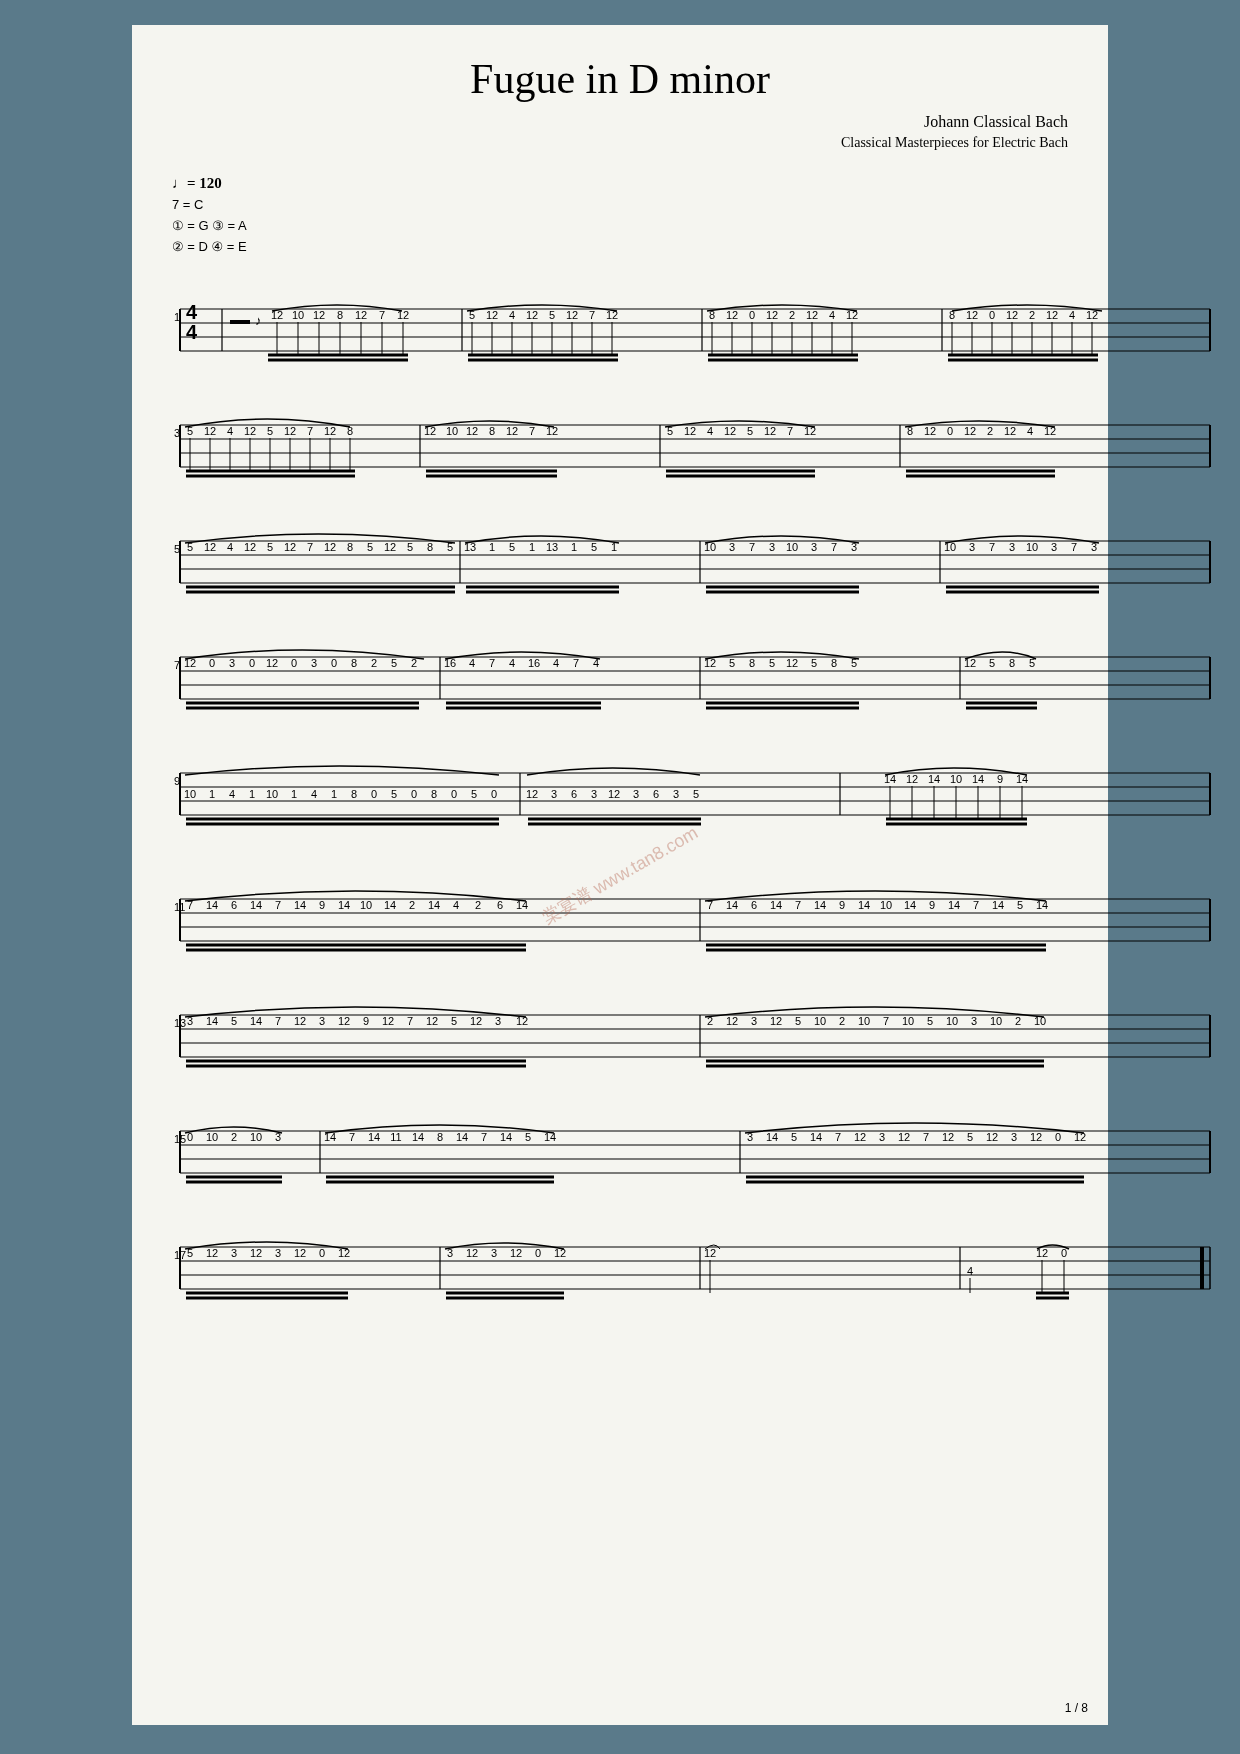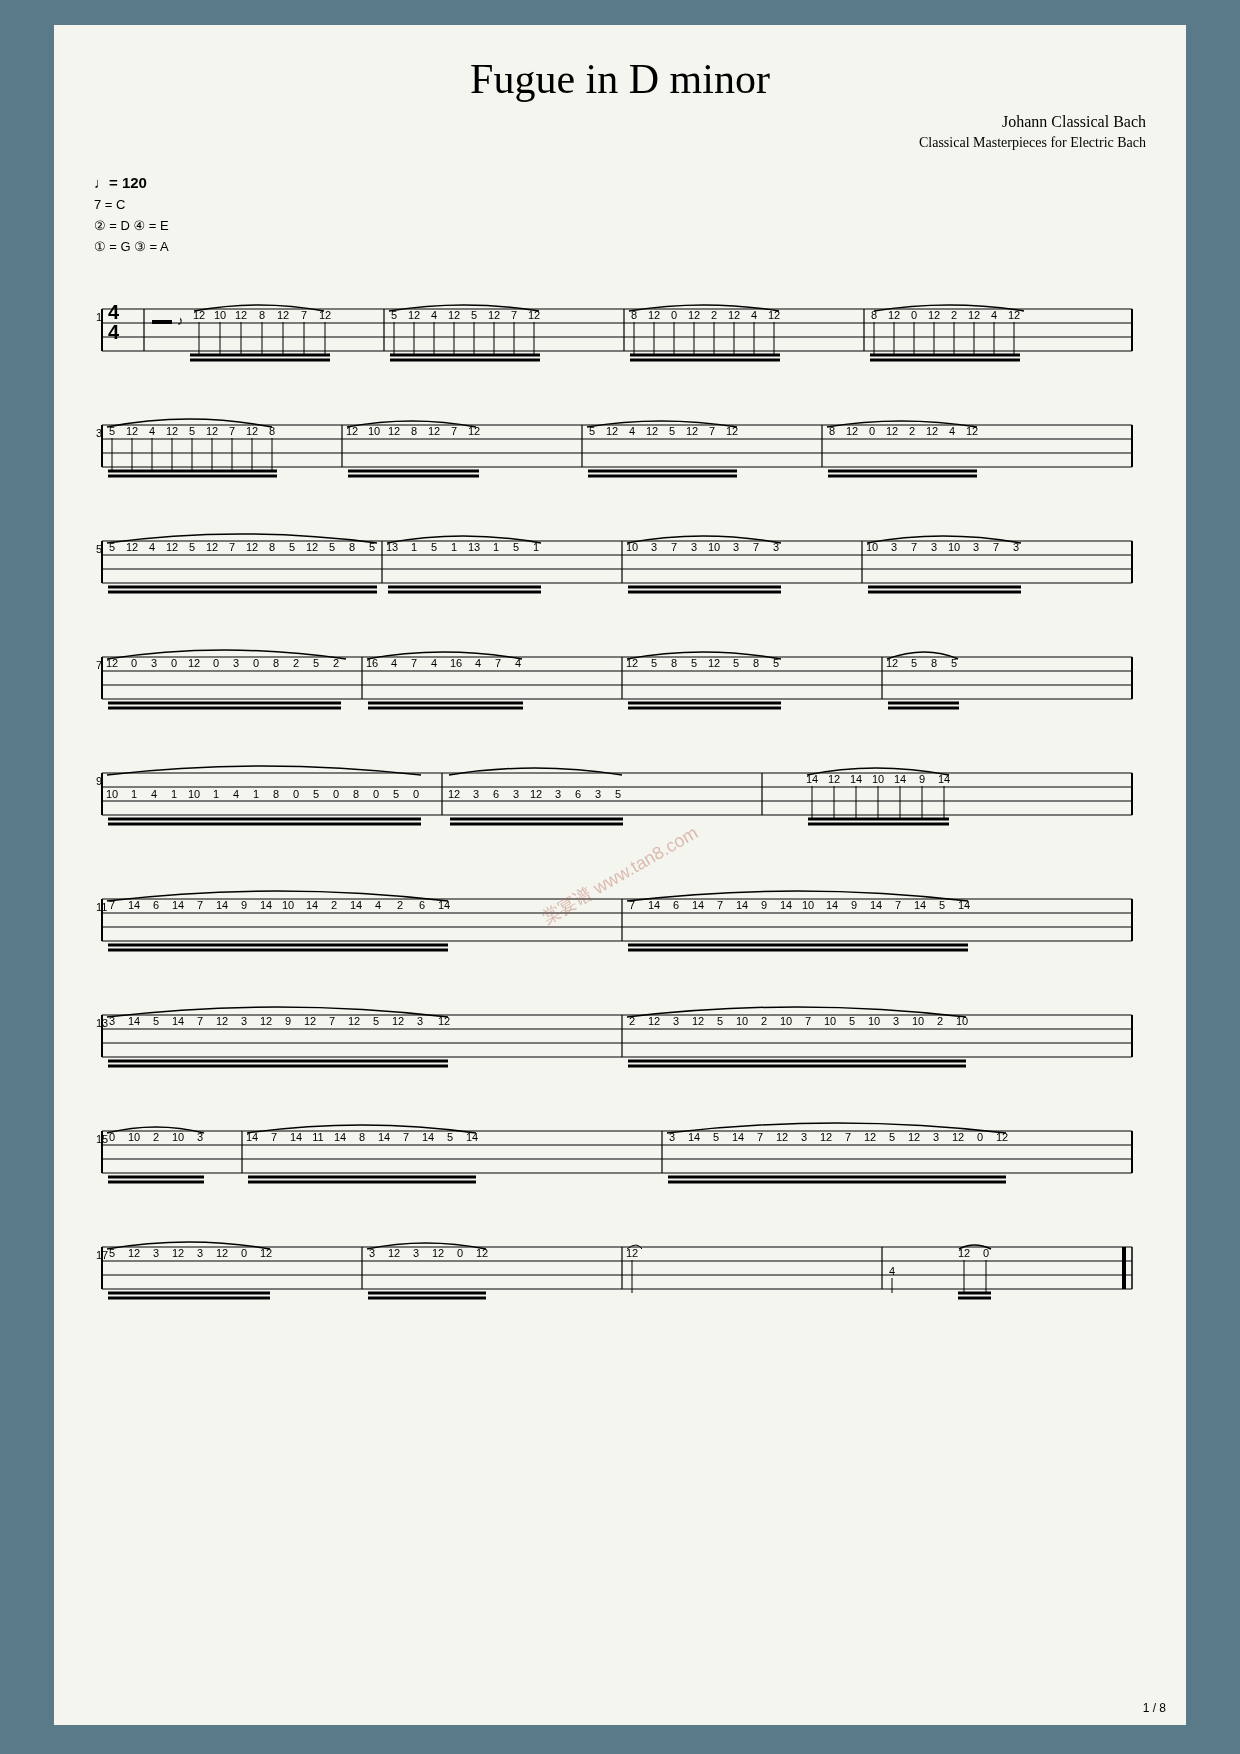--- a/index.html
+++ b/index.html
@@ -5,21 +5,21 @@
     * { margin: 0; padding: 0; box-sizing: border-box; }
     body {
       width: 1240px;
       height: 1754px;
       background-color: #5a7a8a;
       font-family: 'Times New Roman', Times, serif;
       position: relative;
       overflow: hidden;
     }
     .page {
-      width: 1132px;
+      width: 976px;
       min-height: 1700px;
       background-color: #f5f5f0;
       margin: 25px auto;
       padding: 30px 40px;
       position: relative;
     }
     .title {
       text-align: center;
       font-size: 42px;
       font-weight: normal;
@@ -40,20 +40,21 @@
     }
     .meta-info {
       font-size: 13px;
       line-height: 1.6;
       margin-bottom: 10px;
       font-family: 'Arial', sans-serif;
     }
     .meta-info .tempo {
       font-size: 15px;
       font-weight: bold;
+      font-family: Liberation Serif, serif;
     }
 
     
     .tab-section {
       margin-bottom: 16px;
       position: relative;
     }
     svg.tab-svg {
       display: block;
     }
@@ -85,22 +86,22 @@
 
   <div class="title">Fugue in D minor</div>
 
   <div class="composer">Johann Classical Bach</div>
 
   <div class="subtitle">Classical Masterpieces for Electric Bach</div>
 
   <div class="meta-info">
     <div class="tempo">♩= 120</div>
     <div>7 = C</div>
+    <div>① = G  ③ = A</div>
     <div>② = D  ④ = E</div>
-    <div>① = G  ③ = A</div>
   </div>
 
   <div class="tab-section">
     <svg class="tab-svg" width="1040" height="100">
 
       <text x="2" y="54" font-size="11" font-family="Arial">1</text>
 
       <text x="14" y="52" font-size="20" font-weight="bold" font-family="Arial">4</text>
       <text x="14" y="72" font-size="20" font-weight="bold" font-family="Arial">4</text>
 

